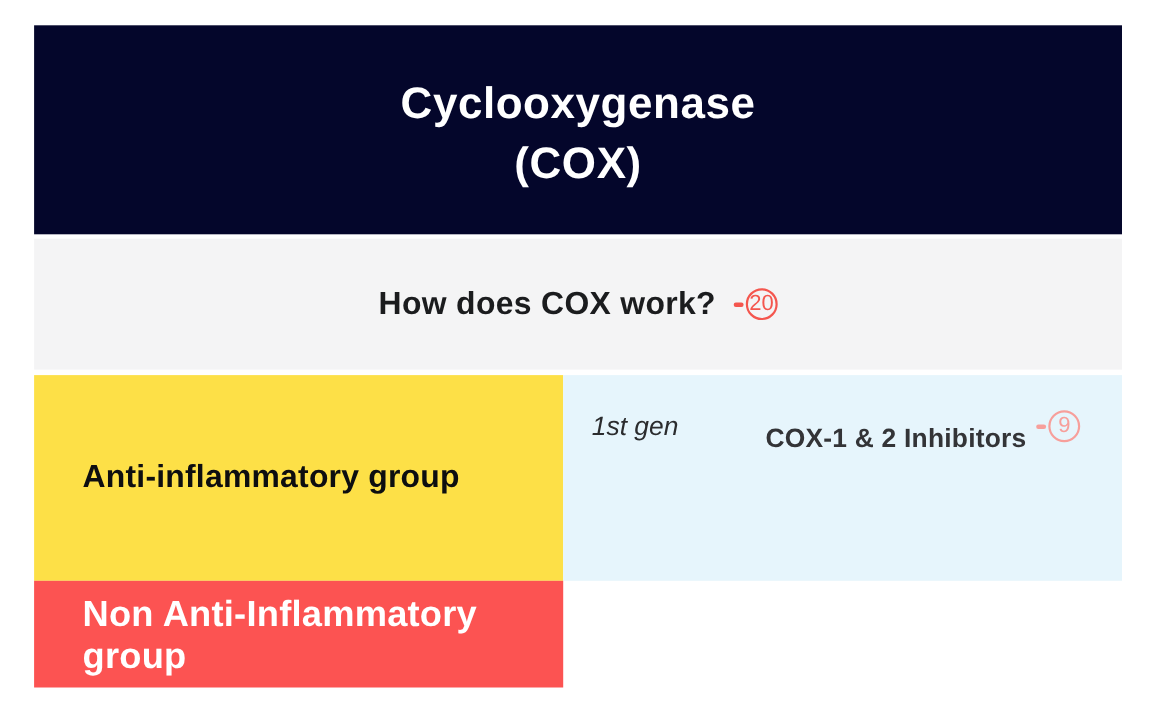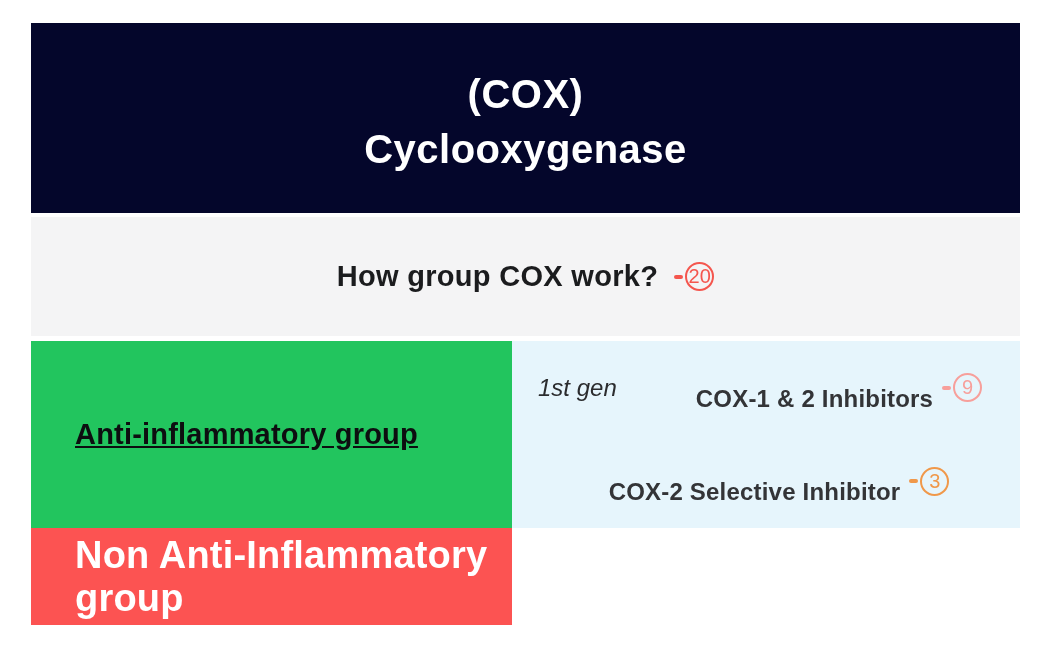--- a/index.html
+++ b/index.html
@@ -135,21 +135,21 @@
     width: 989px; height: 97px;
     display: flex;
   }
   .cell-nonanti {
     width: 481px;
     background: #fc5352;
     display: flex;
     align-items: center;
     padding-left: 44px;
     box-sizing: border-box;
-    font-size: 38px;
+    font-size: 33px;
     font-weight: 700;
     color: #ffffff;
     letter-spacing: 0.2px;
   }
   .cell-central {
     flex: 1;
     background: #fde7e7;
     display: flex;
     align-items: center;
     justify-content: center;
@@ -161,57 +161,50 @@
     color: #333437;
     letter-spacing: 0.2px;
   }
 </style>
 </head>
 <body>
 
 <div class="canvas">
 
   <div class="header" style="background: rgb(4, 6, 43);">
+    <div>Cyclooxygenase</div>
     <div>(COX)</div>
-    <div>Cyclooxygenase</div>
   </div>
 
   <div class="question-band" style="background: rgb(244, 244, 245);">
-    <span class="question-label">How group COX work?</span>
+    <span class="question-label">How does COX work?</span>
     <span class="badge">
       <span class="badge-dash" style="background: rgb(244, 86, 78);"></span>
       <span class="badge-circle" style="border-color: rgb(244, 86, 78); color: rgb(244, 86, 78);">20</span>
     </span>
   </div>
 
   <div class="row-top">
-    <div class="cell-anti" style="background: #22c55e; text-decoration: underline;">
+    <div class="cell-anti" style="background: #fde047;">
       <span>Anti-inflammatory group</span>
     </div>
     <div class="cell-gens" style="background: rgb(230, 245, 252);">
 
       <div class="gen-row">
         <span class="gen-label">1st gen</span>
         <span class="gen-main">
           <span class="inhibitor-label">COX-1 &amp; 2 Inhibitors</span>
           <span class="badge">
             <span class="badge-dash" style="background: rgb(247, 159, 155);"></span>
             <span class="badge-circle" style="border-color: rgb(247, 159, 155); color: rgb(247, 159, 155);">9</span>
           </span>
         </span>
       </div>
 
       <div class="gen-row">
-        <span class="gen-main">
-          <span class="inhibitor-label">COX-2 Selective Inhibitor</span>
-          <span class="badge">
-            <span class="badge-dash" style="background: rgb(240, 152, 74);"></span>
-            <span class="badge-circle" style="border-color: rgb(240, 152, 74); color: rgb(240, 152, 74);">3</span>
-          </span>
-        </span>
       </div>
 
     </div>
   </div>
 
   <div class="row-bottom">
     <div class="cell-nonanti" style="background: rgb(252, 83, 82);">
       <span>Non Anti-Inflammatory group</span>
     </div>
   </div>

